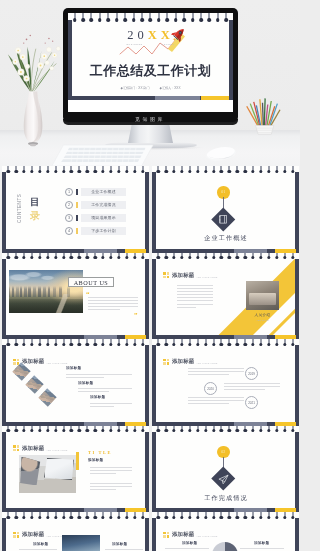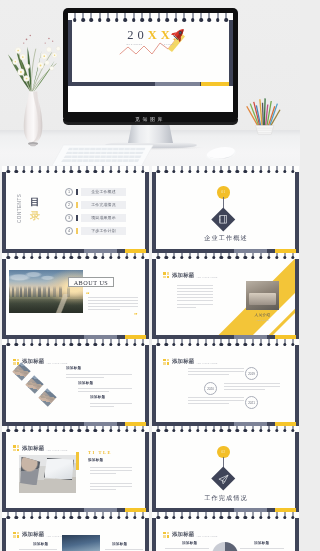--- a/index.html
+++ b/index.html
@@ -178,21 +178,21 @@
 
   <div class="hero">
     <div class="desk"></div>
     <div class="mon-base-sh"></div>
     <div class="mon-base"></div>
     <div class="mon-neck"></div>
     <div class="mon-chin"></div>
 
     <div class="mon">
       <div class="mon-screen">
-        <div class="nb" style="left:0;top:0;width:165px;height:73px;--ew:4px;--rw:3.6px;--rh:11px;--sw:1.1px;--sh:6px;--ct:5px;--et:7px;">
+        <div class="nb" style="left:0;top:0;width:165px;height:87px;--ew:4px;--rw:3.6px;--rh:11px;--sw:1.1px;--sh:6px;--ct:5px;--et:7px;">
           <div class="paper"></div>
           <div class="edge-l"></div>
             <div class="edge-r"></div>
             <div class="edge-b"></div>
           <div class="bb-grey" style="left:53%;width:27%;"></div>
           <div class="bb-yel" style="right:4px;width:17%;"></div>
           <div class="spiral">
               <i></i>
               <i></i>
               <i></i>
@@ -231,20 +231,21 @@
               <path d="M10.5 20.6 L13 25.6 L10.5 24.4 L8 25.6 Z" fill="#f0b52c"></path>
             </g>
           </svg>
 
           <div class="cover-yr">
             <span>20</span><span class="x">XX</span>
           </div>
           <div class="cover-sub">
             <span class="s1">BUSINESS</span><span class="s2">REPORT</span>
           </div>
+          <div class="cover-title">工作总结及工作计划</div>
           <div class="cover-meta">
             <span>◆汇报部门：XX 部门</span><span>◆汇报人：XXX</span>
           </div>
         </div>
       </div>
     </div>
 
     <svg class="kbd" viewBox="0 0 110 26">
       <path d="M14 2 L108 2 L96 24 L2 24 Z" fill="#fafbfc" stroke="#eceef0" stroke-width=".6"></path>
       <g fill="#e6eaee" opacity=".9">

